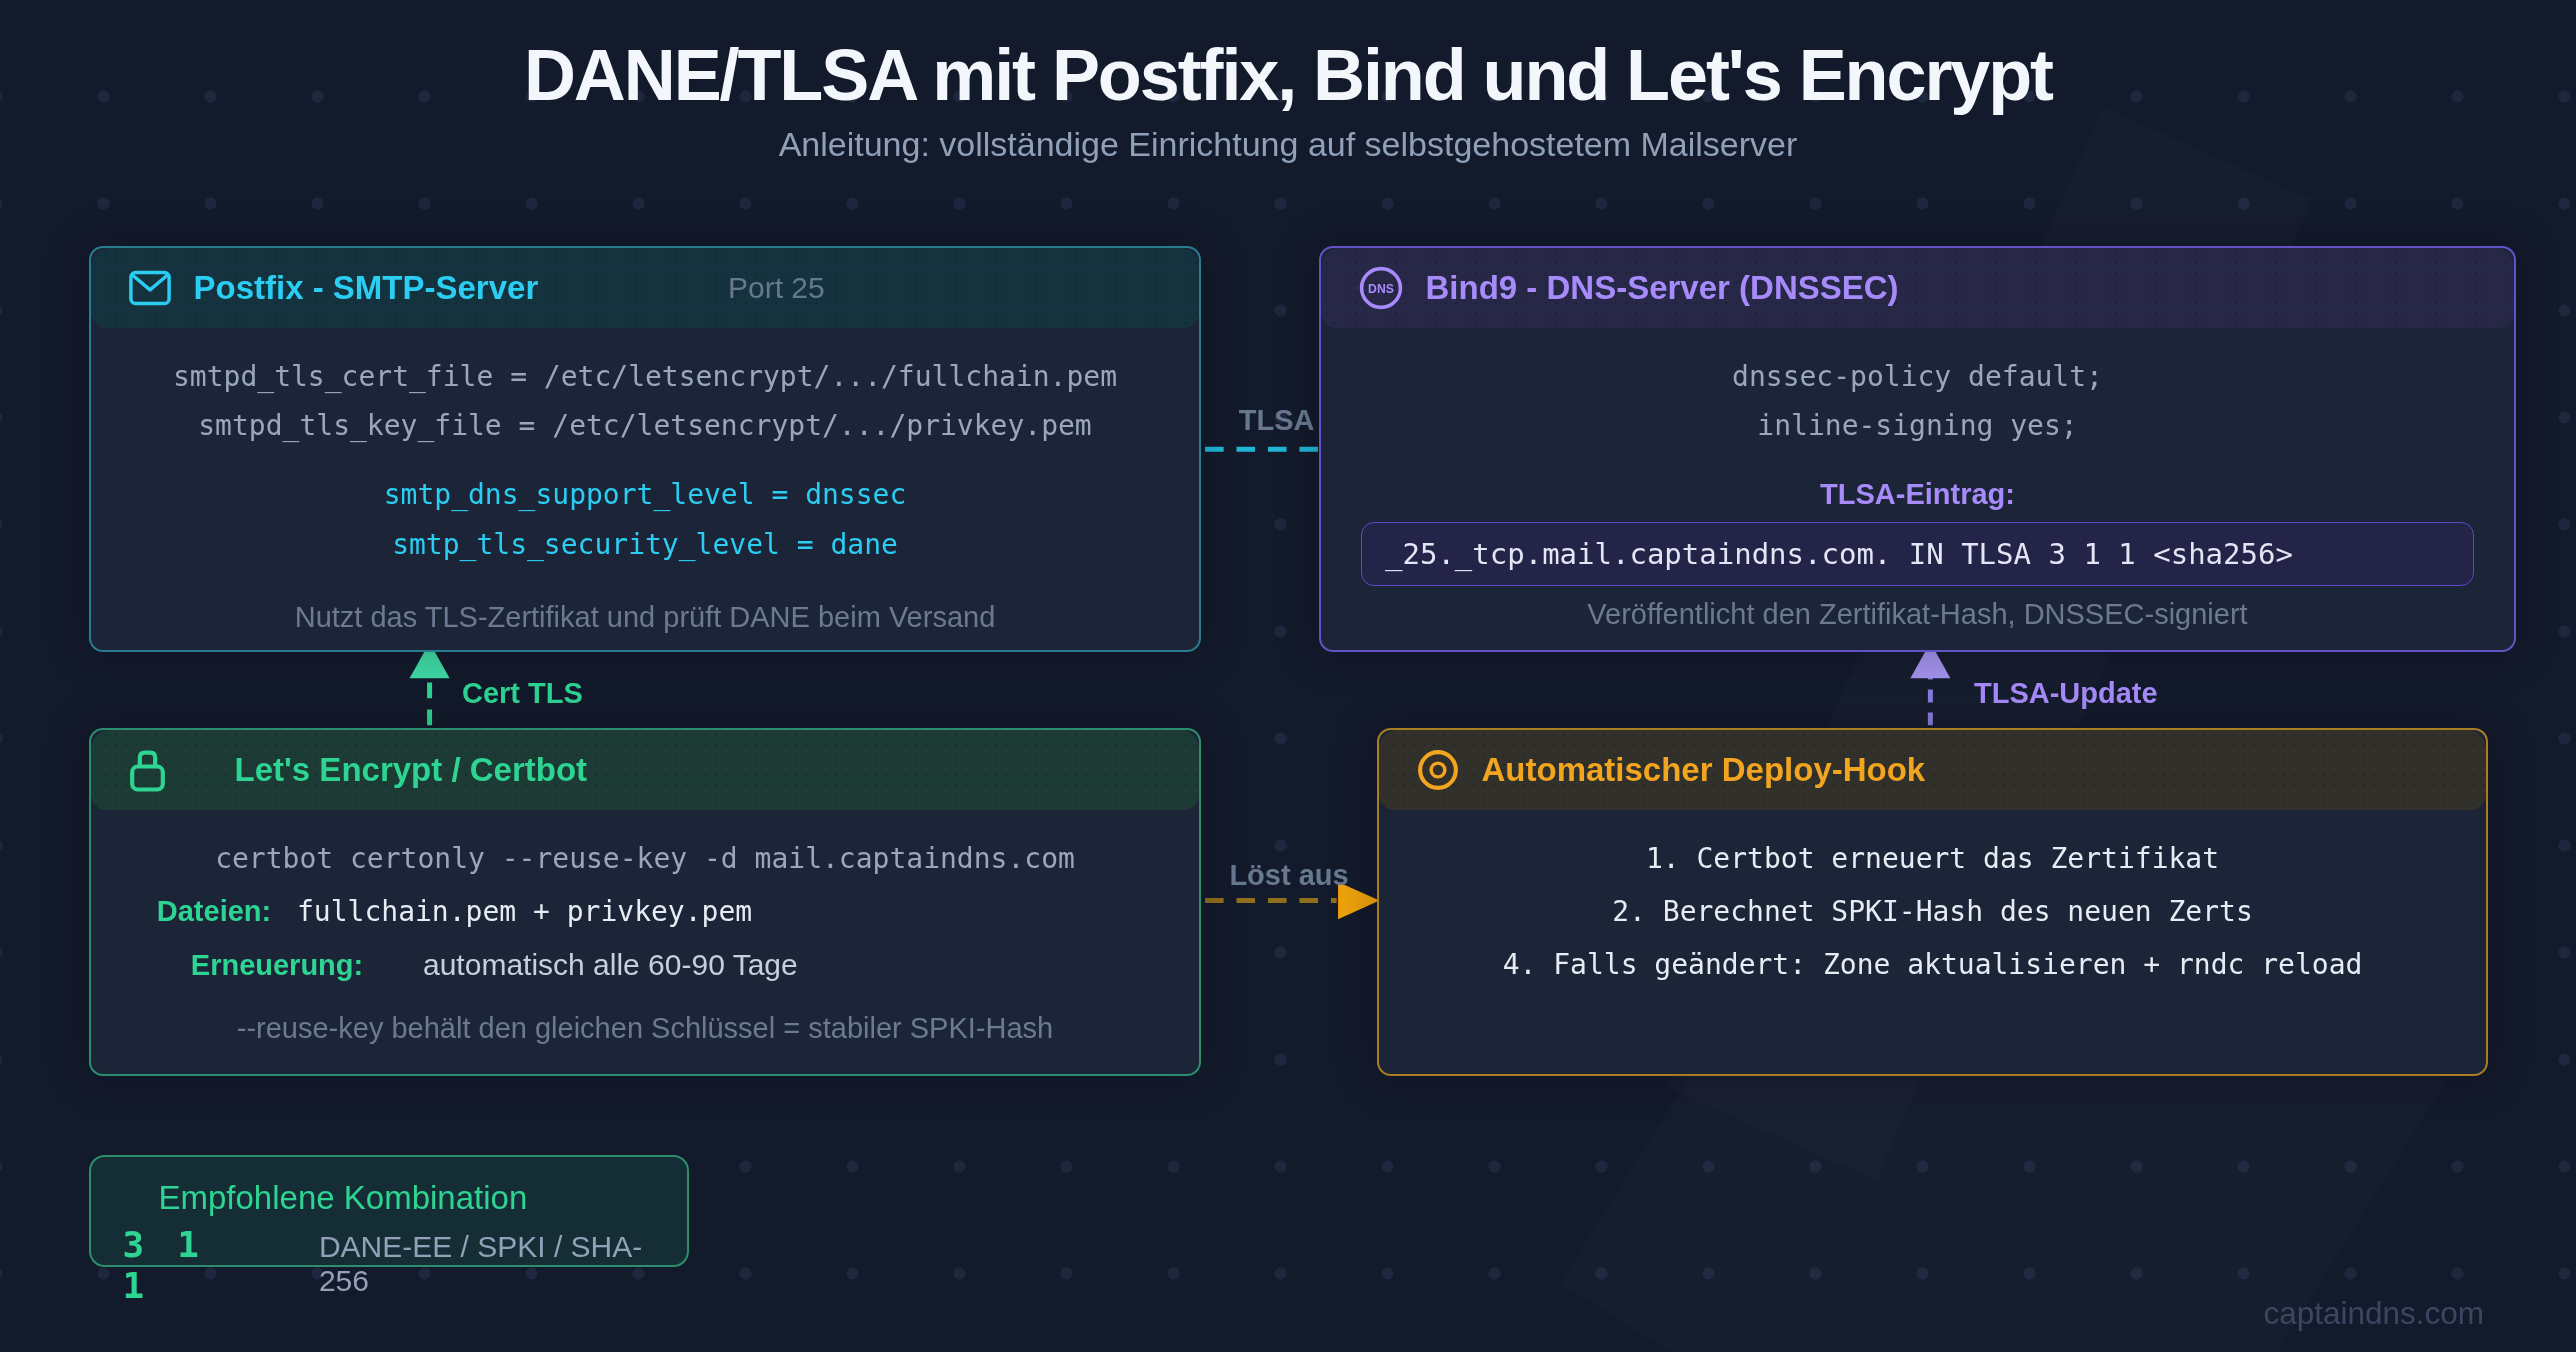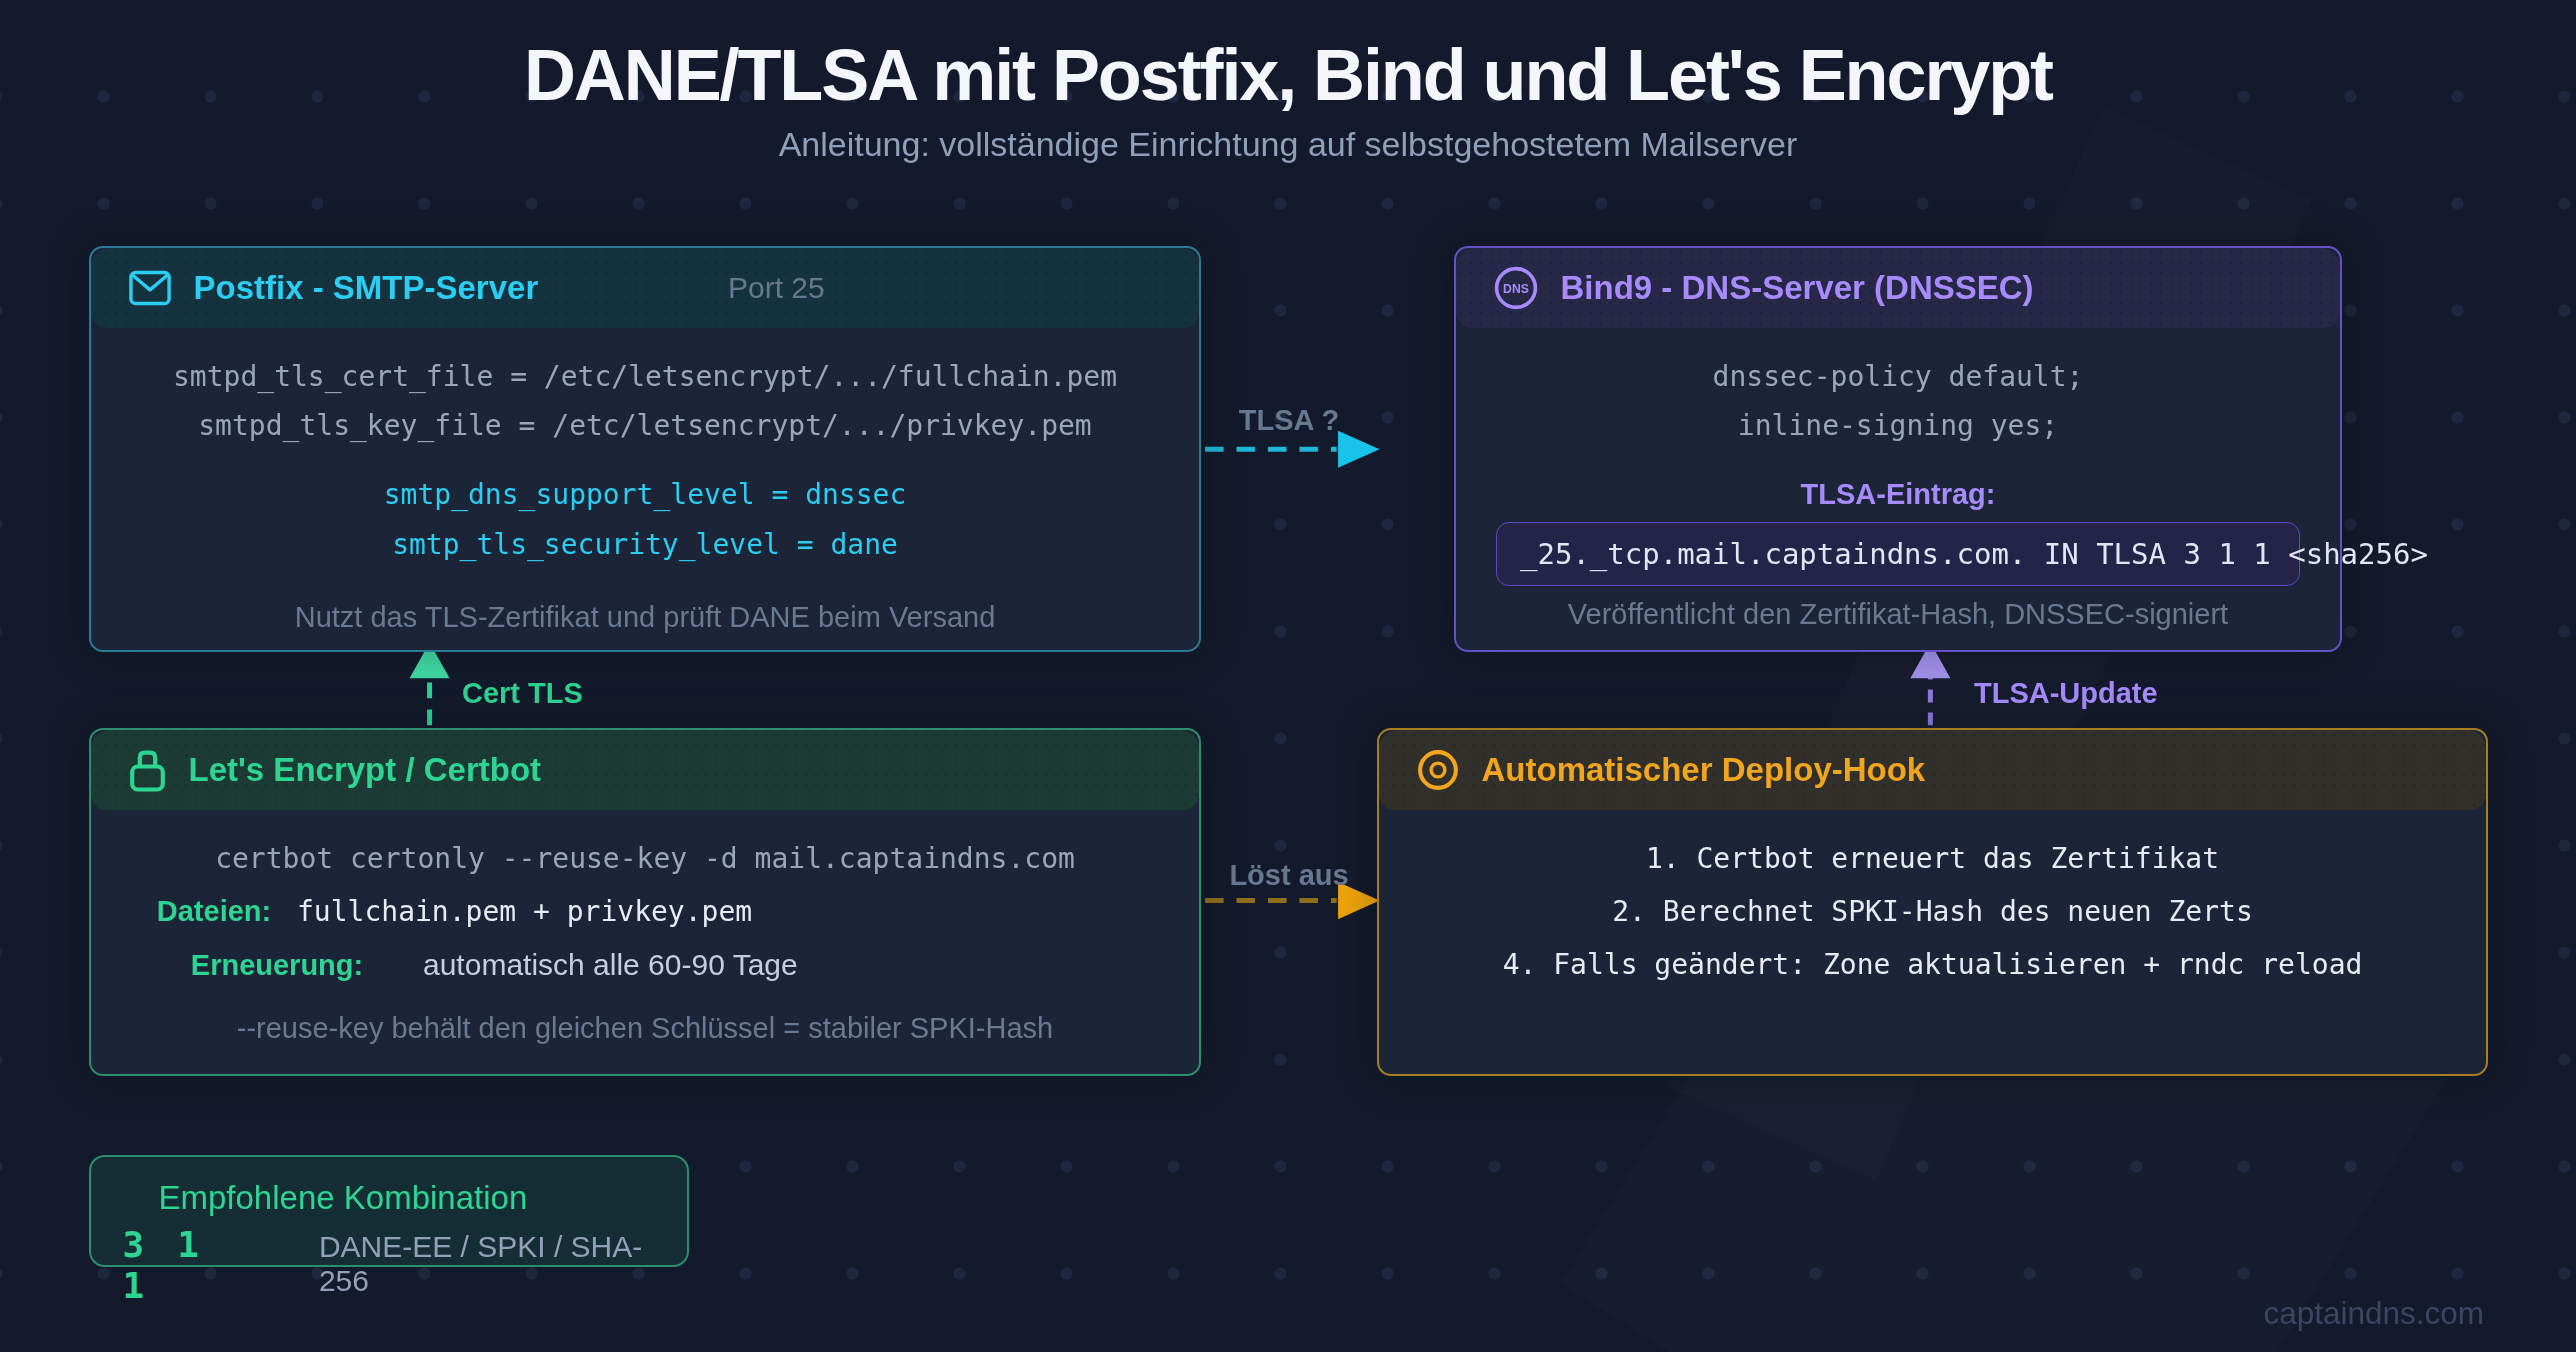--- a/index.html
+++ b/index.html
@@ -20,39 +20,39 @@
   .stripe.s2 { left:1682px; top:859px; width:644px; height:644px; transform:rotate(32deg); }
 
   
   .masthead { position:absolute; top:31.5px; left:0; width:2576px; text-align:center; }
   .masthead h1 { font-size:72px; font-weight:800; letter-spacing:-2.1px; color:#f3f6fa; line-height:1.2; }
   .masthead p  { margin-top:7.2px; font-size:34px; color:#8fa0b8; }
 
   
   .box { position:absolute; background:#1b2537; border-radius:14px; box-shadow:0 0 43px rgba(0,0,0,0.25);text-align:center; }
   .box.postfix { left:89px;  top:246px;  width:1112px; height:406px; border:2.1px solid #2a7d90; }
-  .box.bind    { left:1454px; top:246px;  width:888px; height:406px; border:2.1px solid #6353c6; }
+  .box.bind    { left:1319px; top:246px;  width:1197px; height:406px; border:2.1px solid #6353c6; }
   .box.le      { left:89px;  top:728px; width:1112px; height:348px; border:2.1px solid #2b8f6d; }
   .box.deploy  { left:1377px; top:728px; width:1111px; height:348px; border:2.1px solid #a87e20; }
 
   .box-header {
     height:80px; display:flex; align-items:center; gap:21.5px; padding:0 37px;
     border-radius:18.6px 18.6px 15.7px 15.7px; position:relative;
     background-image: radial-gradient(rgba(0,0,0,0.18) 1.1px, transparent 1.6px);
     background-size:10px 10px;
   }
   .postfix .box-header { background-color:#15333f; }
   .bind    .box-header { background-color:#272747; }
   .le      .box-header { background-color:#1c3b35; }
   .deploy  .box-header { background-color:#32302a; }
 
   .box-title { font-size:33px; font-weight:700; white-space:nowrap; }
   .postfix .box-title { color:#2bcdf2; }
   .bind    .box-title { color:#a78bfa; }
-  .le      .box-title { color:#2ed492; }
+  .le      .box-title { color:#2ed492;margin-left:46px; }
   .deploy  .box-title { color:#f2a51f; }
 
   .port { position:absolute; left:637px; font-size:30px; font-weight:500; color:#67788f; }
 
   .box-body { padding:31.5px 40px 0; }
   .mono { font-family:"DejaVu Sans Mono", monospace; font-size:28px; line-height:33px; color:#9aa7bb; white-space:nowrap; }
   .mono.cy { color:#2bcdf2; }
   .mono.wh { color:#e7ecf4; }
   .mb-s { margin-bottom:16.5px; }
   .mb-m { margin-bottom:36px; }

